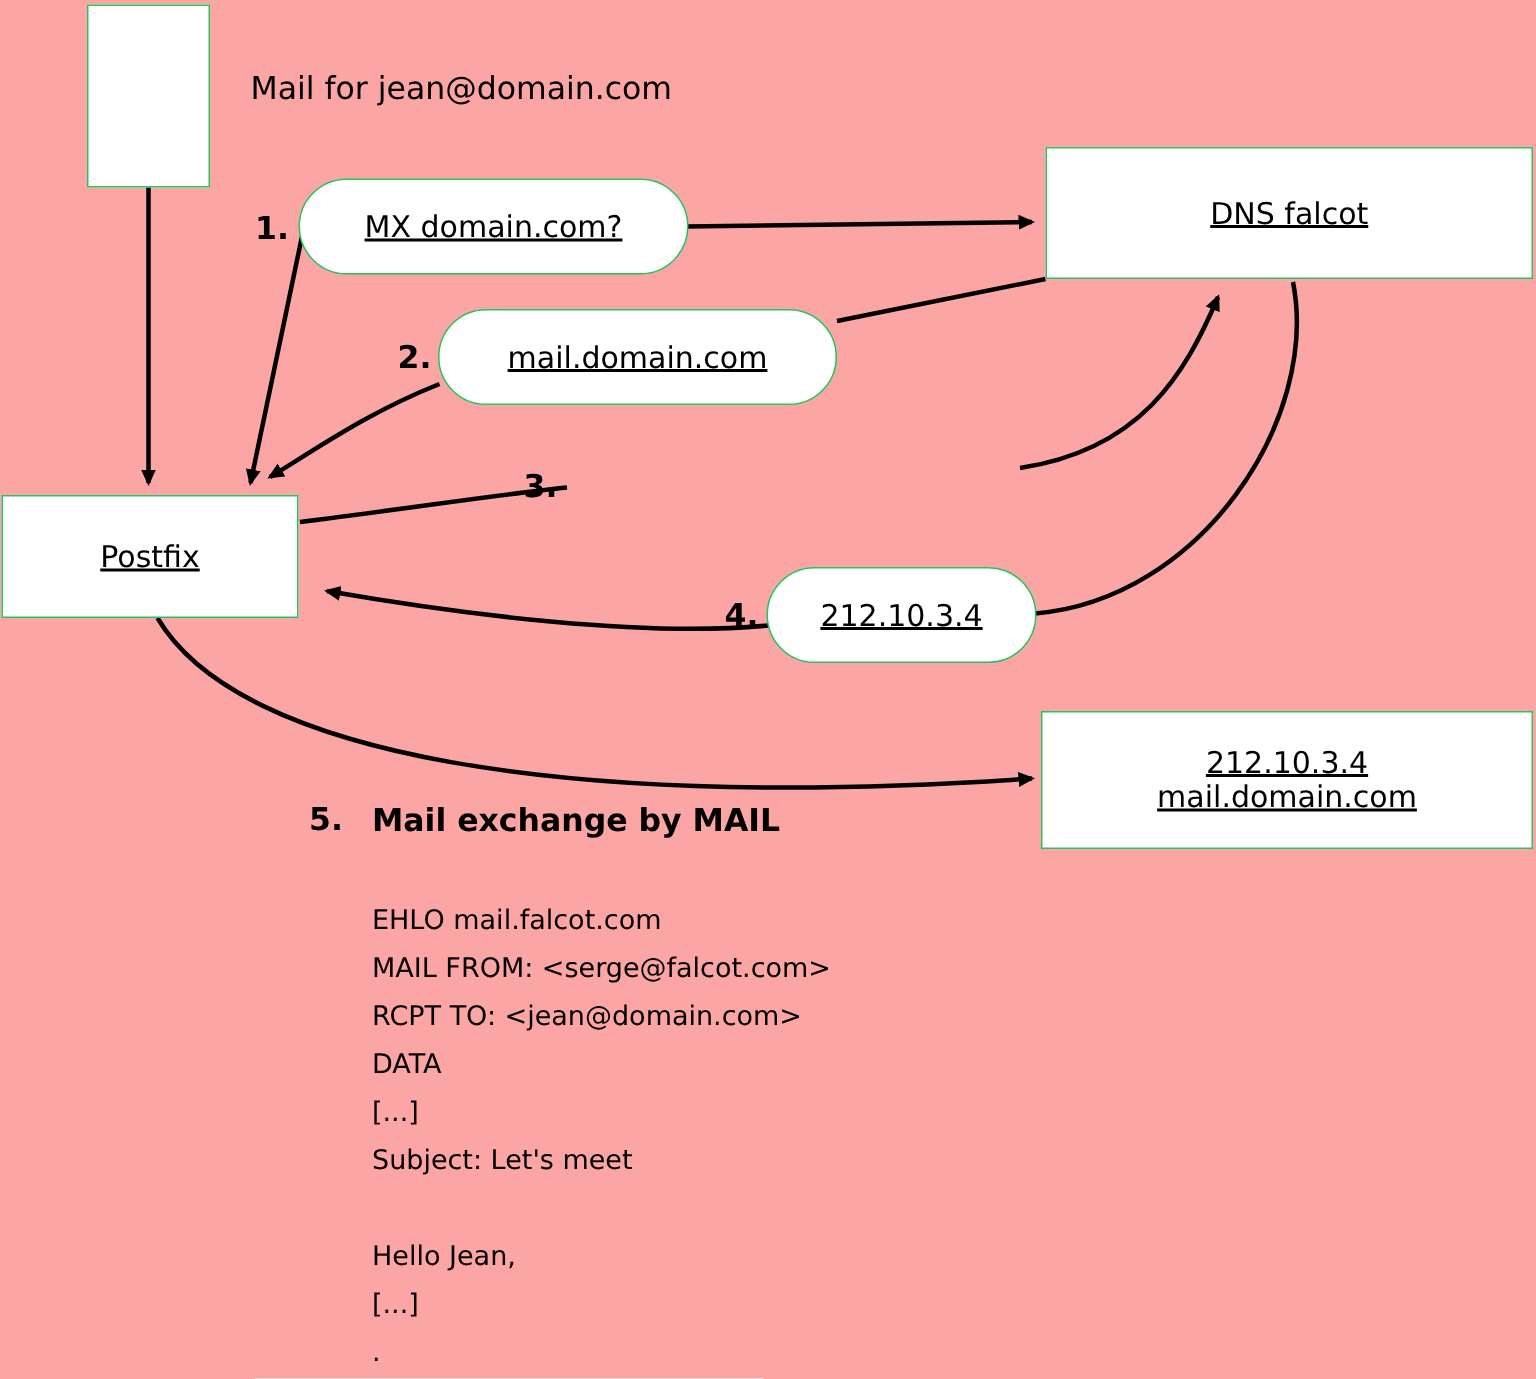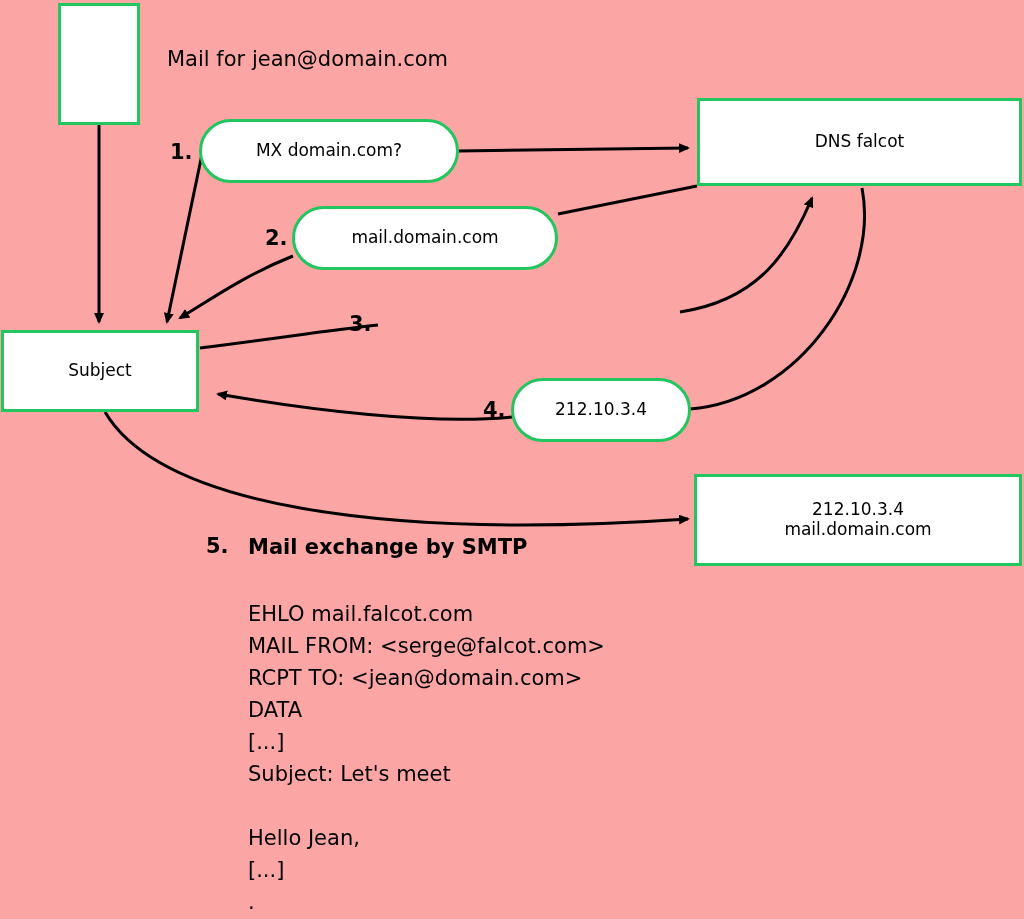--- a/index.html
+++ b/index.html
@@ -25,41 +25,42 @@
     height: 919px;
   }
   .node {
     position: absolute;
     box-sizing: border-box;
     display: flex;
     align-items: center;
     justify-content: center;
     text-align: center;
     background: #ffffff;
-    border: 3px solid #22c55e;
-    font-size: 17px;
+    border: 1px solid #22c55e;
+    font-size: 20px;
     line-height: 1.15;
     white-space: pre-line;
+    text-decoration: underline;
   }
   .rect { border-radius: 0; }
   .pill { border-radius: 40px; }
   .label {
     position: absolute;
     font-size: 21px;
     line-height: 1.25;
     white-space: pre;
   }
   .step-num {
     position: absolute;
     font-size: 21px;
     font-weight: bold;
   }
   .mono-block {
     position: absolute;
-    font-size: 21px;
+    font-size: 18px;
     line-height: 32px;
     white-space: pre-line;
   }
 </style>
 </head>
 <body>
 
 <div id="root">
 
   <svg class="layer" viewBox="0 0 1024 919">
@@ -89,38 +90,38 @@
 
     <path d="M105,412 C160,505 380,540 688,519" fill="none" stroke="#000000" stroke-width="3" marker-end="url(#arrow)"></path>
   </svg>
 
   <div class="node rect" style="left:58px; top:3px; width:82px; height:122px;"></div>
 
   <div class="label" style="left:167px; top:46px;">Mail for jean@domain.com</div>
 
   <div class="node rect" style="left:697px; top:98px; width:325px; height:88px;">DNS falcot</div>
 
-  <div class="node rect" style="left:1px; top:330px; width:198px; height:82px;">Subject</div>
+  <div class="node rect" style="left:1px; top:330px; width:198px; height:82px;">Postfix</div>
 
   <div class="node rect" style="left:694px; top:474px; width:328px; height:92px;">212.10.3.4
 mail.domain.com</div>
 
   <div class="step-num" style="left:170px; top:140px;">1.</div>
   <div class="node pill" style="left:199px; top:119px; width:260px; height:64px;">MX domain.com?</div>
 
   <div class="step-num" style="left:265px; top:226px;">2.</div>
   <div class="node pill" style="left:292px; top:206px; width:266px; height:64px;">mail.domain.com</div>
 
   <div class="step-num" style="left:349px; top:312px;">3.</div>
 
   <div class="step-num" style="left:483px; top:398px;">4.</div>
   <div class="node pill" style="left:511px; top:378px; width:180px; height:64px;">212.10.3.4</div>
 
   <div class="step-num" style="left:206px; top:534px;">5.</div>
-  <div class="label" style="left:248px; top:534px; font-weight:bold;">Mail exchange by SMTP</div>
+  <div class="label" style="left:248px; top:534px; font-weight:bold;">Mail exchange by MAIL</div>
 
   <div class="mono-block" style="left:248px; top:598px; width:600px;">EHLO mail.falcot.com
 MAIL FROM: &lt;serge@falcot.com&gt;
 RCPT TO: &lt;jean@domain.com&gt;
 DATA
 [...]
 Subject: Let's meet
 
 Hello Jean,
 [...]

